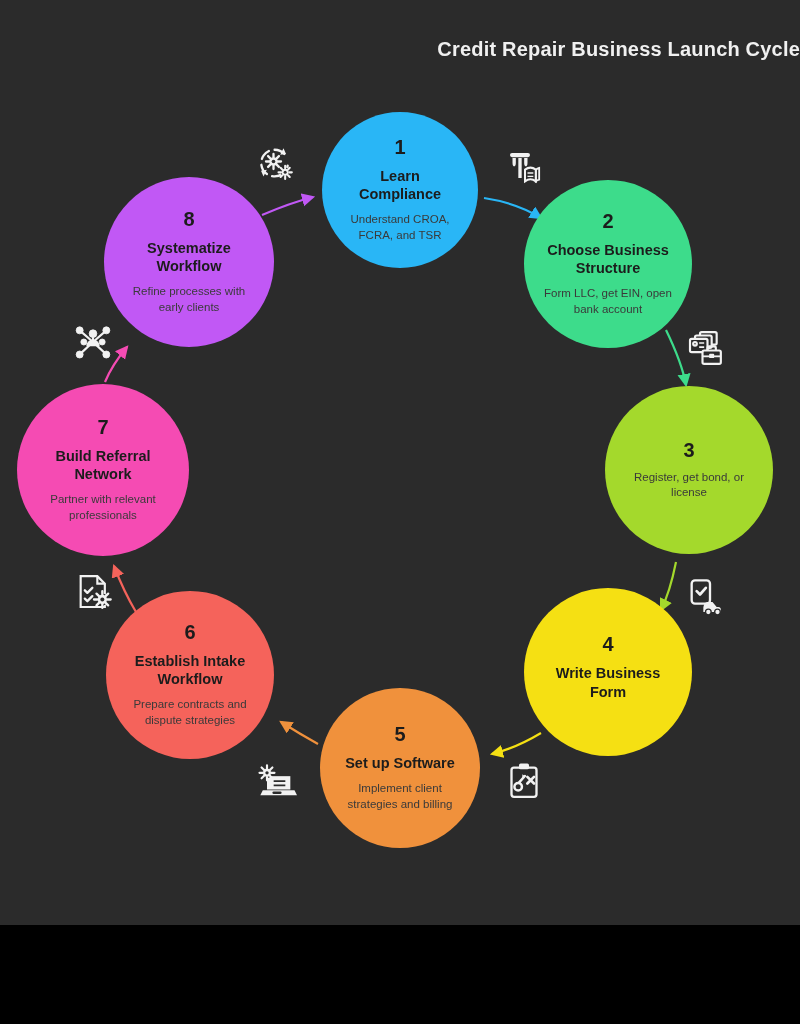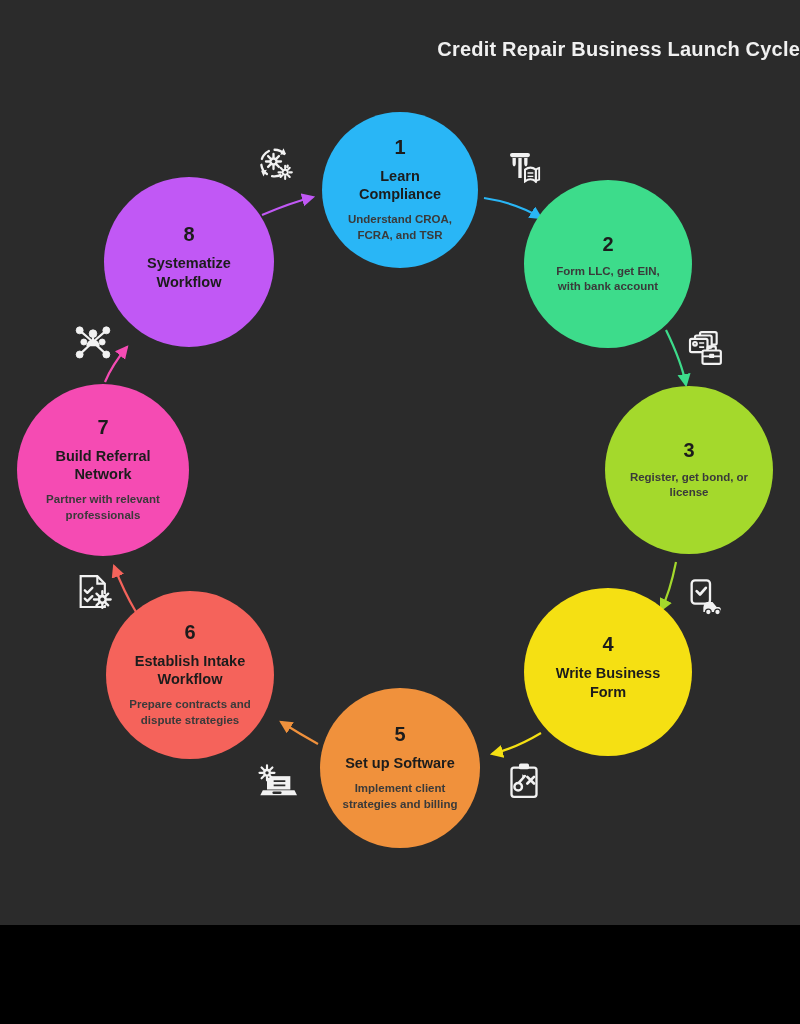--- a/index.html
+++ b/index.html
@@ -59,21 +59,21 @@
   .node-title {
     font-size: 14.5px;
     font-weight: bold;
     line-height: 1.25;
     margin-bottom: 9px;
     color: #1c1c1c;
     padding: 0 20px;
   }
   .node-desc {
     font-size: 11.5px;
-    font-weight: bold;
+    font-weight: normal;
     line-height: 1.32;
     color: #3a3a3a;
     padding: 0 20px;
     text-align: center;
   }
   .icon {
     position: absolute;
     width: 44px;
     height: 44px;
     color: #f2f2f2;
@@ -129,21 +129,22 @@
   </svg>
 
   <div class="node" style="left:322px;top:112px;width:156px;height:156px;background:#29B6F6;">
     <div class="node-num">1</div>
     <div class="node-title">Learn Compliance</div>
     <div class="node-desc">Understand CROA, FCRA, and TSR</div>
   </div>
 
   <div class="node" style="left:524px;top:180px;width:168px;height:168px;background:#3DDC8B;">
     <div class="node-num">2</div>
-    <div class="node-desc">Form LLC, get EIN, with bank account</div>
+    <div class="node-title">Choose Business Structure</div>
+    <div class="node-desc">Form LLC, get EIN, open bank account</div>
   </div>
 
   <div class="node" style="left:605px;top:386px;width:168px;height:168px;background:#A4D92C;">
     <div class="node-num">3</div>
     <div class="node-desc">Register, get bond, or license</div>
   </div>
 
   <div class="node" style="left:524px;top:588px;width:168px;height:168px;background:#F5E013;">
     <div class="node-num">4</div>
     <div class="node-title">Write Business Form</div>
@@ -163,20 +164,21 @@
 
   <div class="node" style="left:17px;top:384px;width:172px;height:172px;background:#F54BB3;">
     <div class="node-num">7</div>
     <div class="node-title">Build Referral Network</div>
     <div class="node-desc">Partner with relevant professionals</div>
   </div>
 
   <div class="node" style="left:104px;top:177px;width:170px;height:170px;background:#C158F5;">
     <div class="node-num">8</div>
     <div class="node-title">Systematize Workflow</div>
+    <div class="node-desc">Refine processes with early clients</div>
   </div>
 
   <div class="icon" style="left:503px;top:146px;">
     <svg viewBox="0 0 48 48" fill="currentColor">
       <rect x="6" y="6" width="24" height="5" rx="2.5"></rect>
       <path d="M9 12h4v6h-4z"></path>
         <path d="M23 12h4v6h-4z"></path>
       <rect x="16" y="12" width="4" height="24"></rect>
       <path d="M9 18c0 3 1 4 2 4s2-1 2-4z"></path>
       <path d="M23 18c0 3 1 4 2 4s2-1 2-4z"></path>

